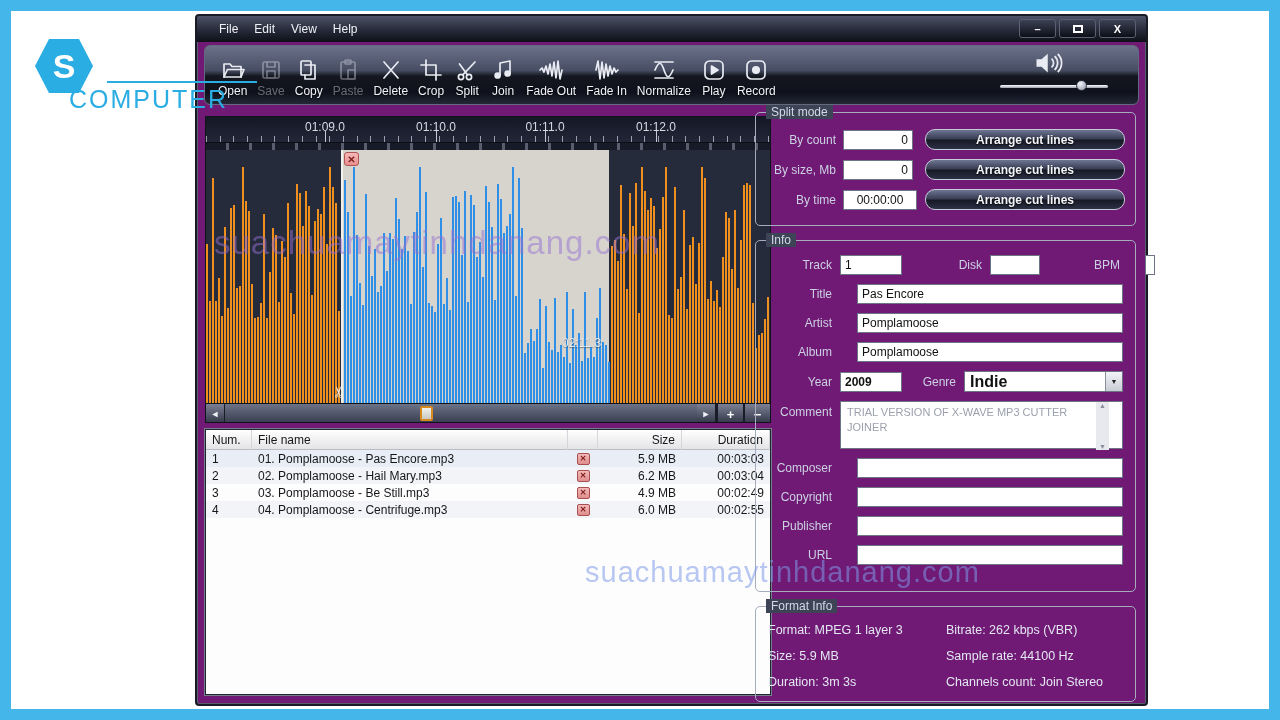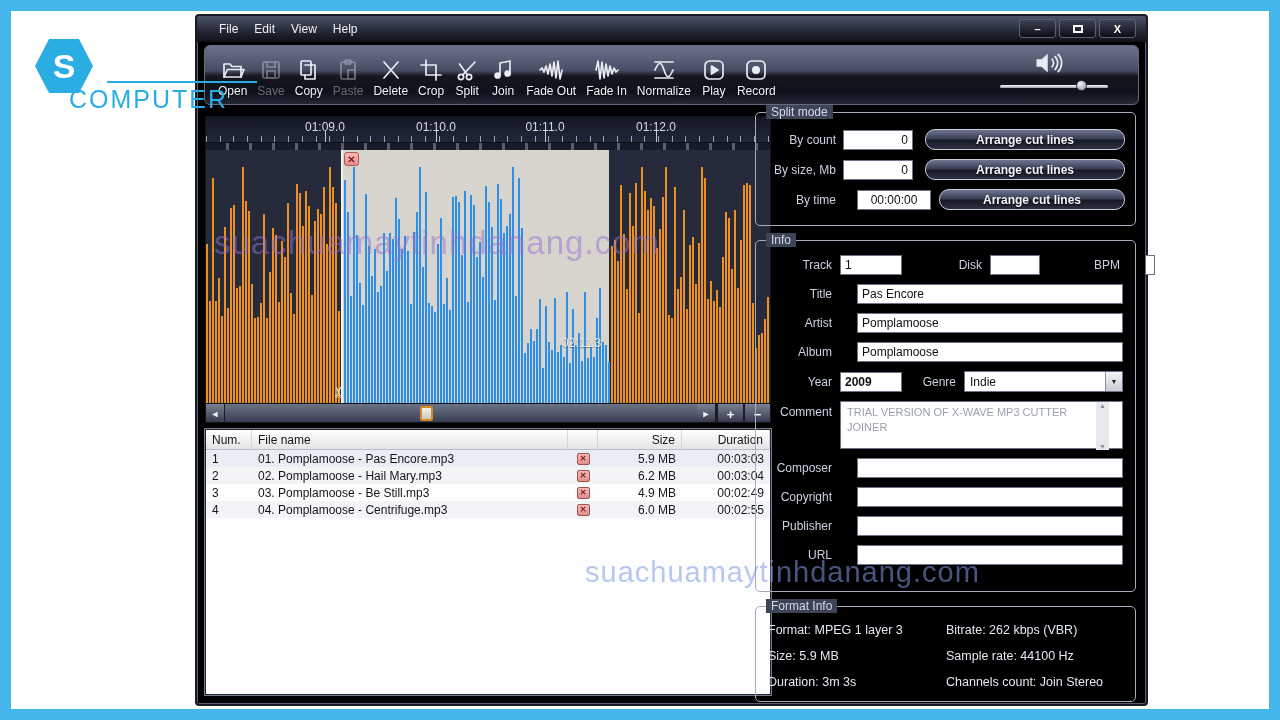--- a/index.html
+++ b/index.html
@@ -7,21 +7,21 @@
   .frame { position:relative; width:1280px; height:720px; background:#ffffff; border:11px solid #45b6e9; overflow:hidden; }
 
   
   .brand { position:absolute; left:14px; top:14px; width:240px; height:110px; z-index:8; }
   .brand svg.hex { position:absolute; left:8px; top:12px; }
   .brand .sky { position:absolute; left:88px; top:10px; font-size:38px; font-weight:bold; letter-spacing:12px; color:#2aade3; }
   .brand .rule { position:absolute; left:82px; top:56px; width:150px; height:2px; background:#2aade3; }
   .brand .computer { position:absolute; left:44px; top:60px; font-size:25px; letter-spacing:2px; color:#2aade3; }
 
   
-  .win { position:absolute; left:184px; top:3px; width:953px; height:692px; background:#000000;
+  .win { position:absolute; left:184px; top:3px; width:953px; height:692px; background:#701a75;
          border:2px solid #181b26; border-radius:4px; box-shadow:0 0 0 1px #585e70 inset; z-index:1; }
 
   
   .titlebar { position:absolute; left:0; top:0; right:0; height:26px; border-radius:3px 3px 0 0;
               background:linear-gradient(180deg,#4d5putX369 0%, #20242f 100%); }
   .titlebar { background:linear-gradient(180deg,#4d5369 0%,#262a38 55%,#0e1018 100%); display:flex; align-items:center; }
   .menu { display:flex; margin-left:14px; }
   .menu-item { color:#eef0f6; font-size:12px; padding:4px 8px; cursor:default; }
   .win-controls { position:absolute; right:10px; top:3px; display:flex; gap:3px; }
   .wc-btn { width:37px; height:19px; background:linear-gradient(180deg,#3c4154,#0d0f17); border:1px solid #5b6074;
@@ -104,21 +104,21 @@
              background:linear-gradient(180deg,#6e7592 0%,#3a3f55 45%,#171a26 55%,#2b3044 100%);
              color:#f4f5fa; font-size:12px; font-weight:bold; text-shadow:0 1px 2px #000;
              display:flex; align-items:center; justify-content:center; }
 
   .info-box { margin-top:14px; height:352px; padding:14px 12px 0 4px; }
   .info-row { display:flex; align-items:center; margin-bottom:9px; }
   .info-row .flabel { width:72px; margin-right:8px; flex-shrink:0; }
   .lbl-mid { margin:0 8px; flex-shrink:0; }
   .grow { flex:1; min-width:0;margin-left:17px; }
   .combo { flex:1; height:21px; background:#fff; border:1px solid #6d7486; display:flex; align-items:center; }
-  .combo .val { flex:1; font-size:12px; font-weight:normal; color:#111; padding:0 5px; }
+  .combo .val { flex:1; font-size:16px; font-weight:bold; color:#111; padding:0 5px; }
   .combo .arrow { width:17px; height:100%; background:linear-gradient(180deg,#f2f4f7,#c9ccd4); border-left:1px solid #8b90a0;
                   display:flex; align-items:center; justify-content:center; font-size:7px; color:#222; }
   .comment-row { align-items:flex-start; }
   .comment-box { flex:1; height:48px; background:#fff; border:1px solid #6d7486; position:relative;
                  font-size:11px; color:#9ba0ac; padding:3px 18px 3px 6px; line-height:1.35; overflow:hidden; text-transform:uppercase; }
   .cscroll { position:absolute; right:1px; top:1px; bottom:1px; width:13px; background:#e7e9ee; display:flex; flex-direction:column; justify-content:space-between; }
   .cscroll span { font-size:7px; color:#8a8f9c; text-align:center; }
 
   .format-box { margin-top:14px; height:96px; padding:16px 10px 0 12px; }
   .fmt-grid { display:grid; grid-template-columns:178px 1fr; row-gap:12px; }
@@ -582,21 +582,21 @@
           <input class="tfield in-num" value="0" style="">
           <button class="acl-btn">Arrange cut lines</button>
         </div>
         <div class="split-row">
           <span class="flabel">By size, Mb</span>
           <input class="tfield in-num" value="0" style="">
           <button class="acl-btn">Arrange cut lines</button>
         </div>
         <div class="split-row">
           <span class="flabel">By time</span>
-          <input class="tfield in-time" style="width: 74px; margin-left: 14px;" value="00:00:00">
+          <input class="tfield in-time" style="width: 74px;" value="00:00:00">
           <button class="acl-btn" style="margin-left:8px">Arrange cut lines</button>
         </div>
       </div>
 
       <div class="gbox info-box">
         <span class="gbox-title">Info</span>
         <div class="info-row">
           <span class="flabel">Track</span>
           <input class="tfield" style="width: 62px;" value="1">
           <span class="flabel lbl-mid">Disk</span>

